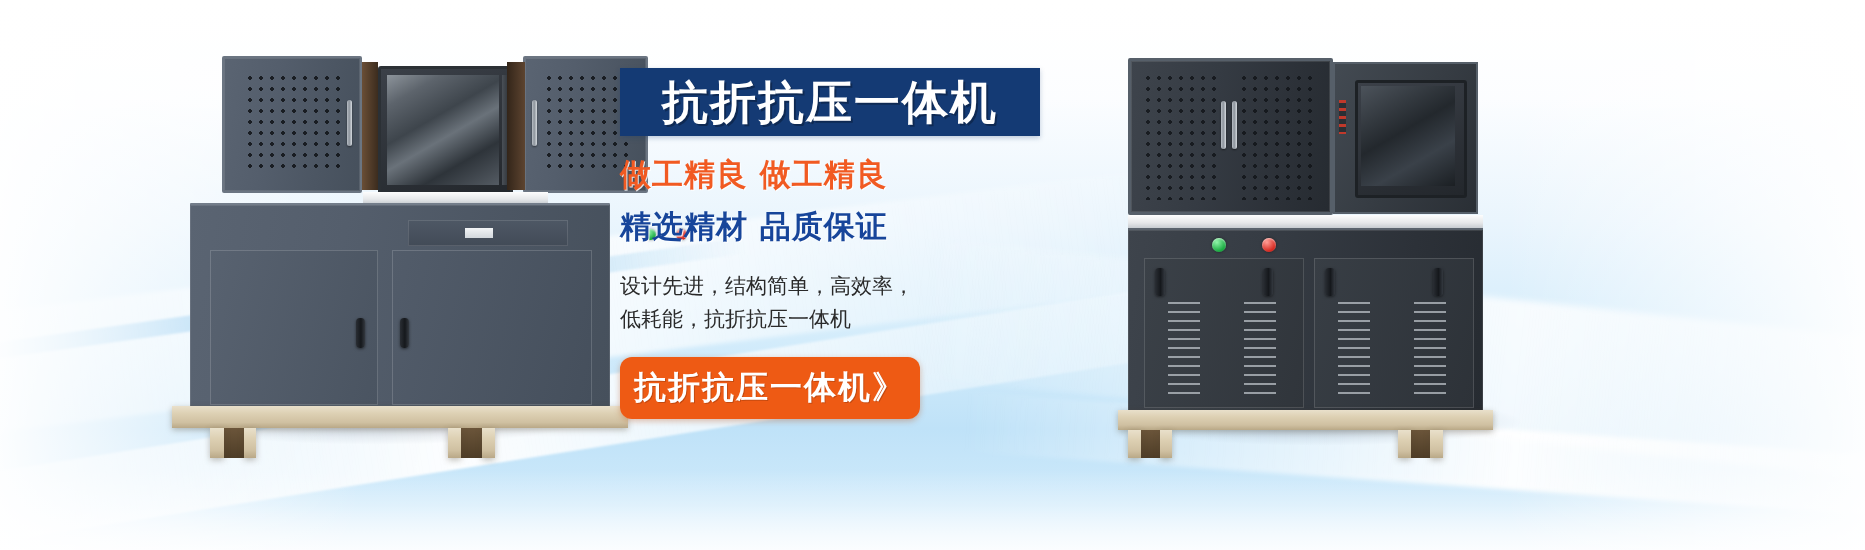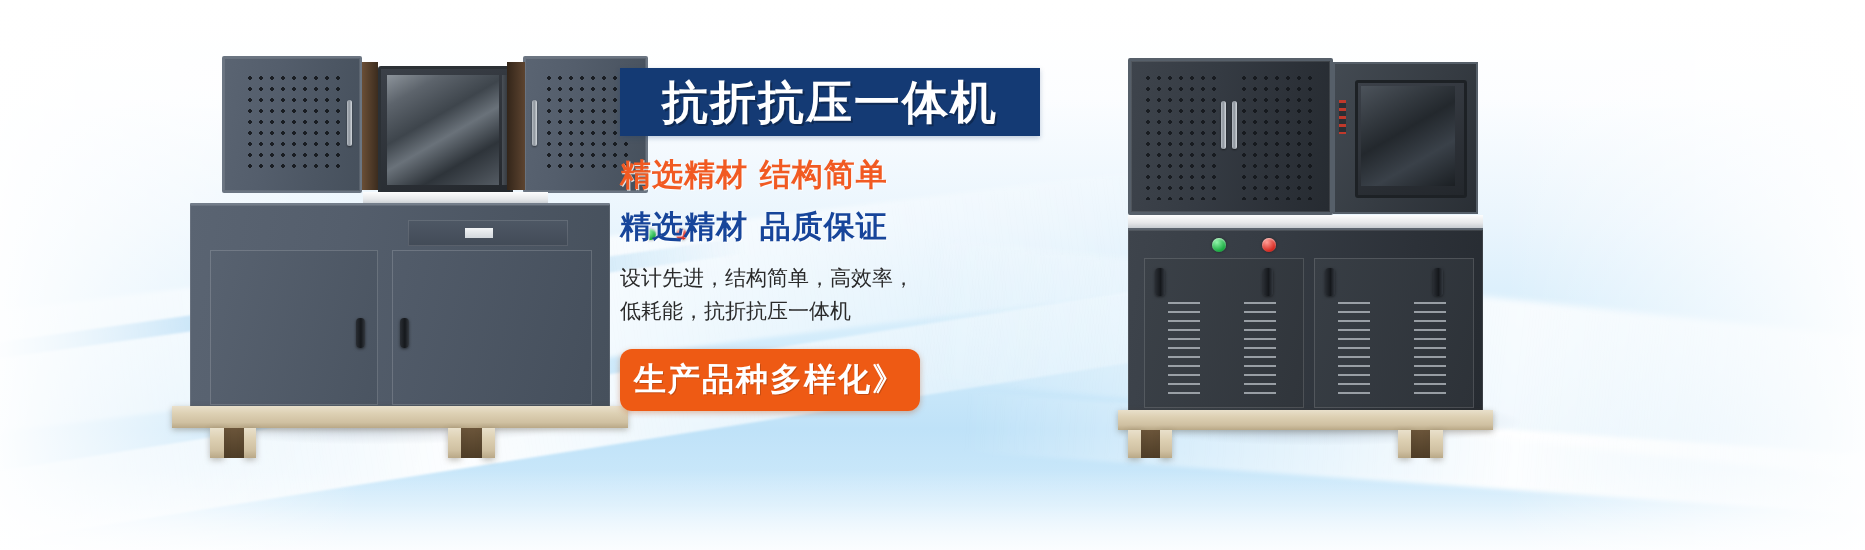--- a/index.html
+++ b/index.html
@@ -53,21 +53,21 @@
   .sub1{
     margin-top:18px;color:#F15A22;font-size:31px;font-weight:bold;
     letter-spacing:1px;white-space:nowrap;
     text-shadow:1px 1px 0 rgba(255,255,255,.85);
   }
   .sub2{
     margin-top:10px;color:#17459A;font-size:31px;font-weight:bold;
     letter-spacing:1px;white-space:nowrap;
     text-shadow:1px 1px 0 rgba(255,255,255,.85);
   }
-  .desc{margin-top:14px;color:#2a2a2a;font-size:21px;line-height:1.55;white-space:nowrap;}
+  .desc{margin-top:22px;color:#2a2a2a;font-size:21px;line-height:1.55;white-space:nowrap;}
   .cta{
     margin-top:22px;display:inline-flex;align-items:center;justify-content:center;
     background:#EE5A14;color:#fff;border:none;border-radius:12px;
     width:300px;height:62px;font-size:32px;font-weight:bold;letter-spacing:2px;
     cursor:pointer;box-shadow:0 2px 6px rgba(180,70,10,.35);
     text-shadow:1px 1px 0 rgba(0,0,0,.18);
     font-family:"DejaVu Sans","Liberation Sans",sans-serif;
   }
 
   
@@ -184,27 +184,27 @@
     <div class="pallet" style="position:absolute;left:50px;top:388px;width:14px;height:30px;"></div>
     <div class="pallet" style="position:absolute;left:84px;top:388px;width:12px;height:30px;"></div>
     <div class="pallet" style="position:absolute;left:288px;top:388px;width:13px;height:30px;"></div>
     <div class="pallet" style="position:absolute;left:322px;top:388px;width:13px;height:30px;"></div>
   </div>
 
   <div id="copy">
     <div class="title-bar">
       <span class="t">抗折抗压一体机</span>
     </div>
-    <div class="sub1">精选精材 结构简单</div>
+    <div class="sub1">做工精良 做工精良</div>
     <div class="sub2">精选精材  品质保证</div>
     <div class="desc">
       <div>设计先进，结构简单，高效率，</div>
       <div>低耗能，抗折抗压一体机</div>
     </div>
-    <button class="cta">生产品种多样化》</button>
+    <button class="cta">抗折抗压一体机》</button>
   </div>
 
   <div class="machine" style="left:1110px;top:40px;width:420px;height:400px;">
 
     <div class="shadow-floor" style="left:5px;top:358px;width:410px;height:48px;"></div>
 
     <div style="position:absolute;left:18px;top:18px;width:205px;height:157px;">
       <div class="body-dark edge" style="position:absolute;inset:0;border:3px solid #565f69;border-radius:2px;"></div>
       <div class="perf" style="position:absolute;left:14px;top:14px;width:80px;height:128px;opacity:.85;"></div>
       <div class="perf" style="position:absolute;left:110px;top:14px;width:80px;height:128px;opacity:.85;"></div>

